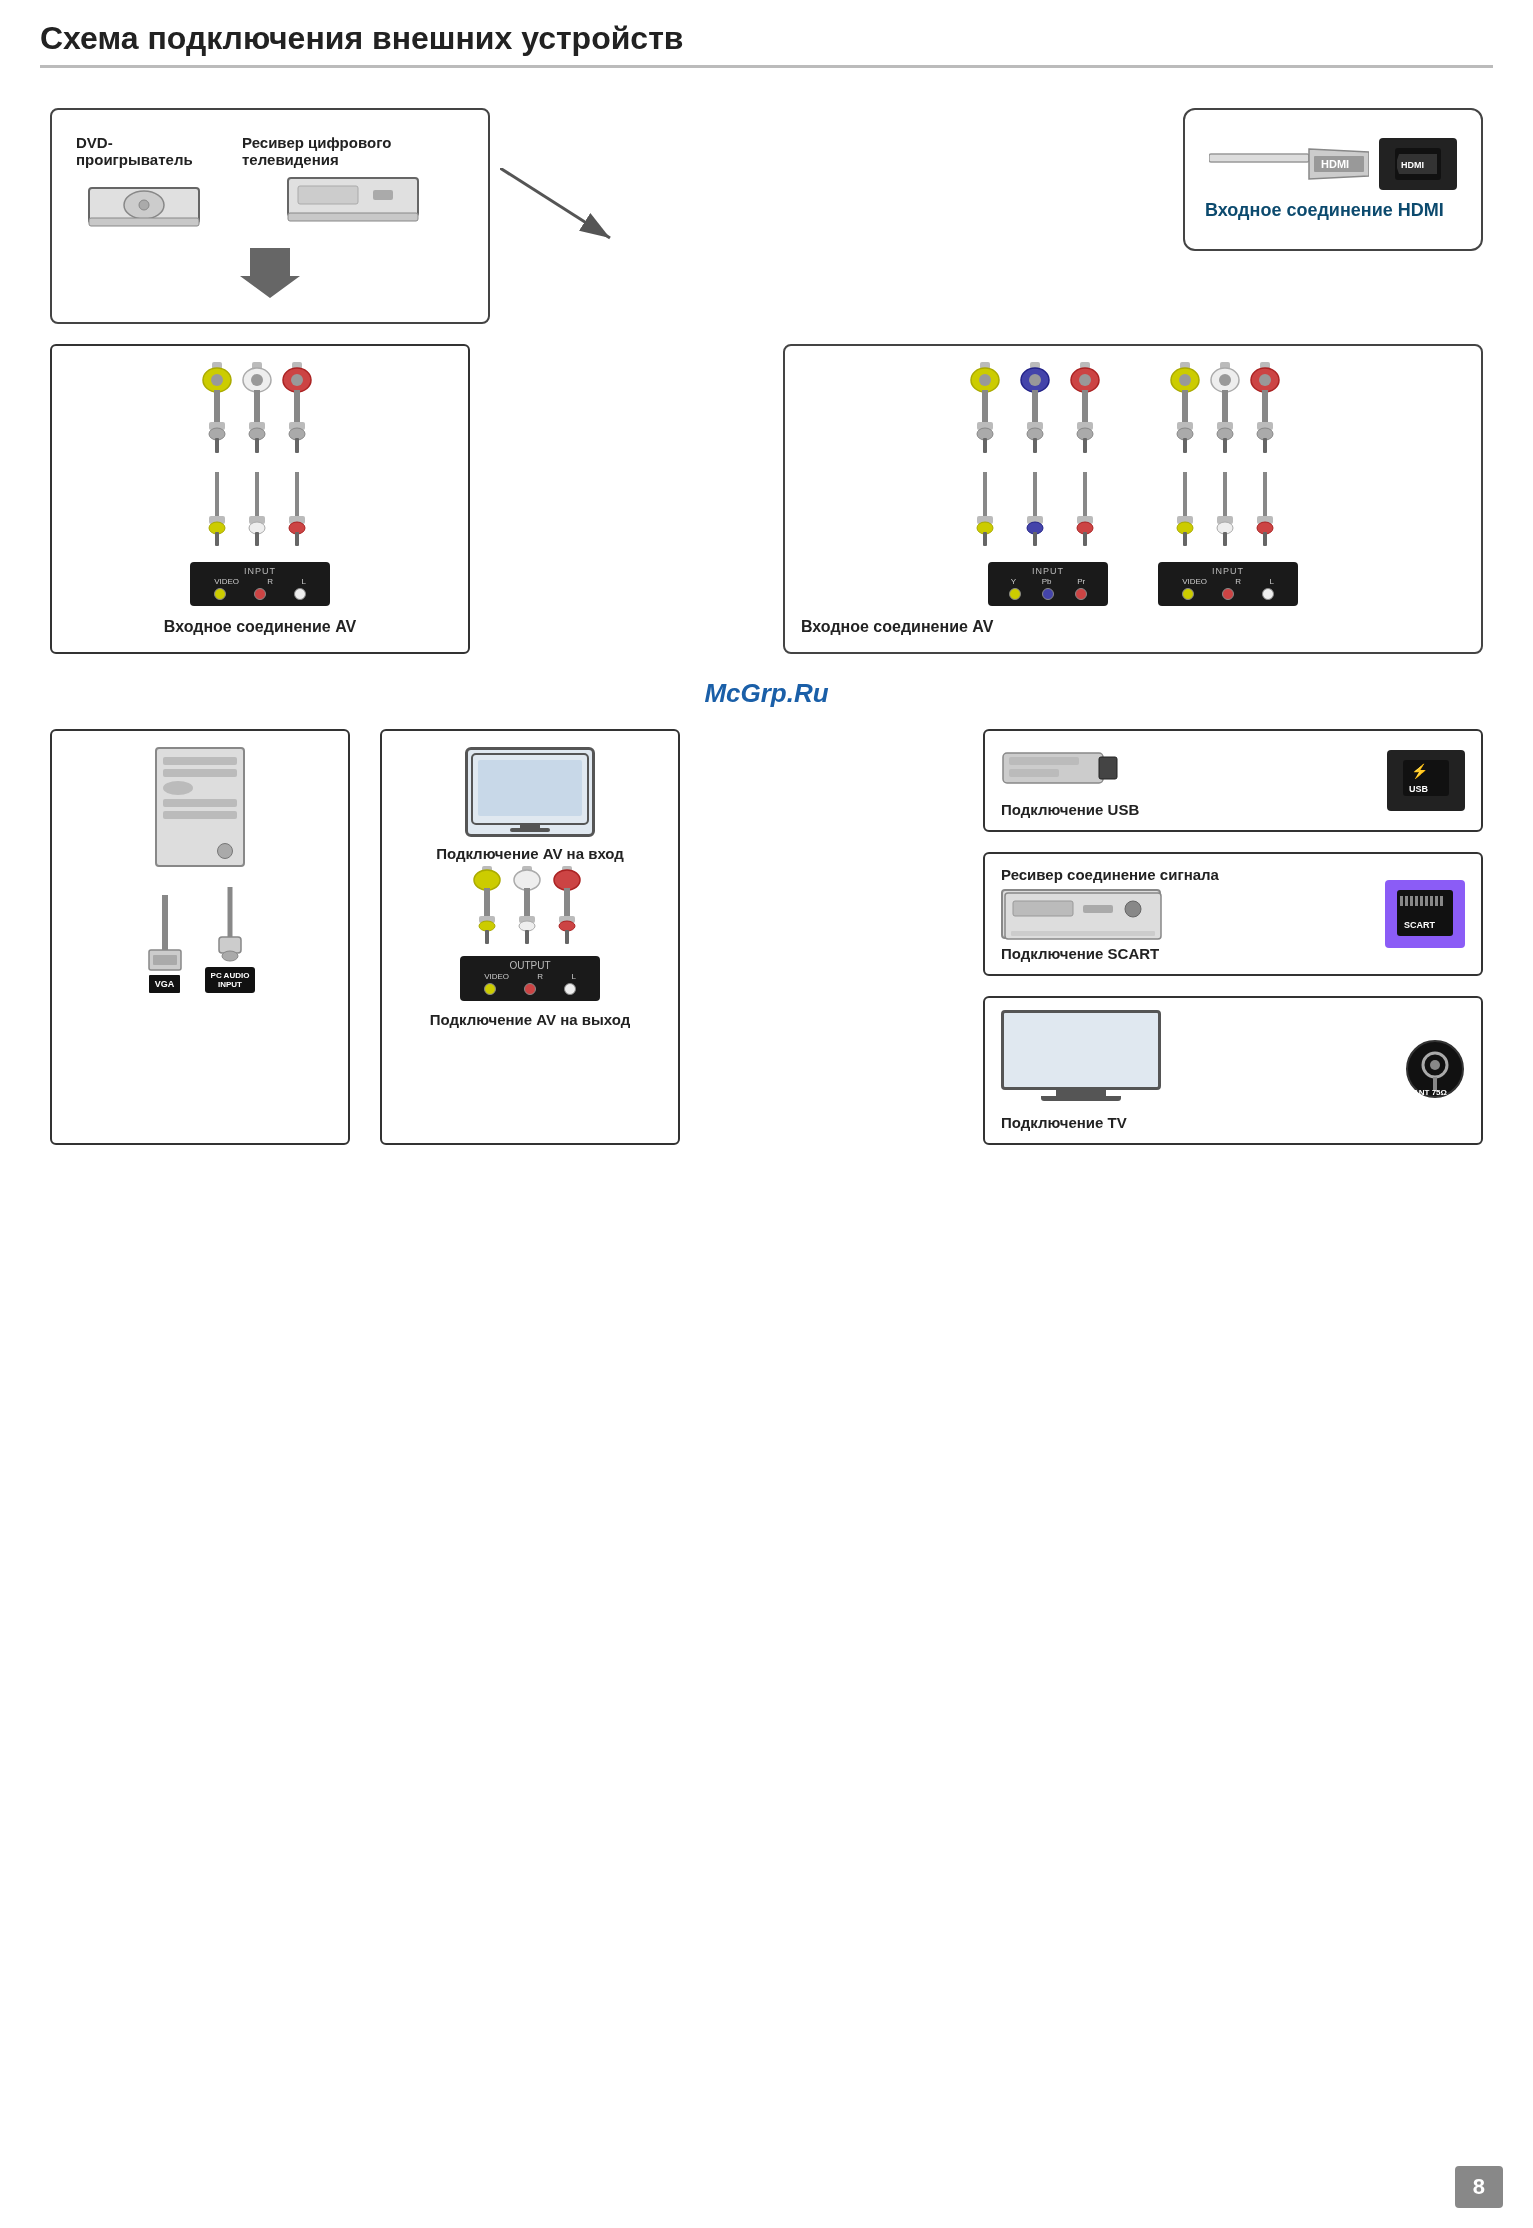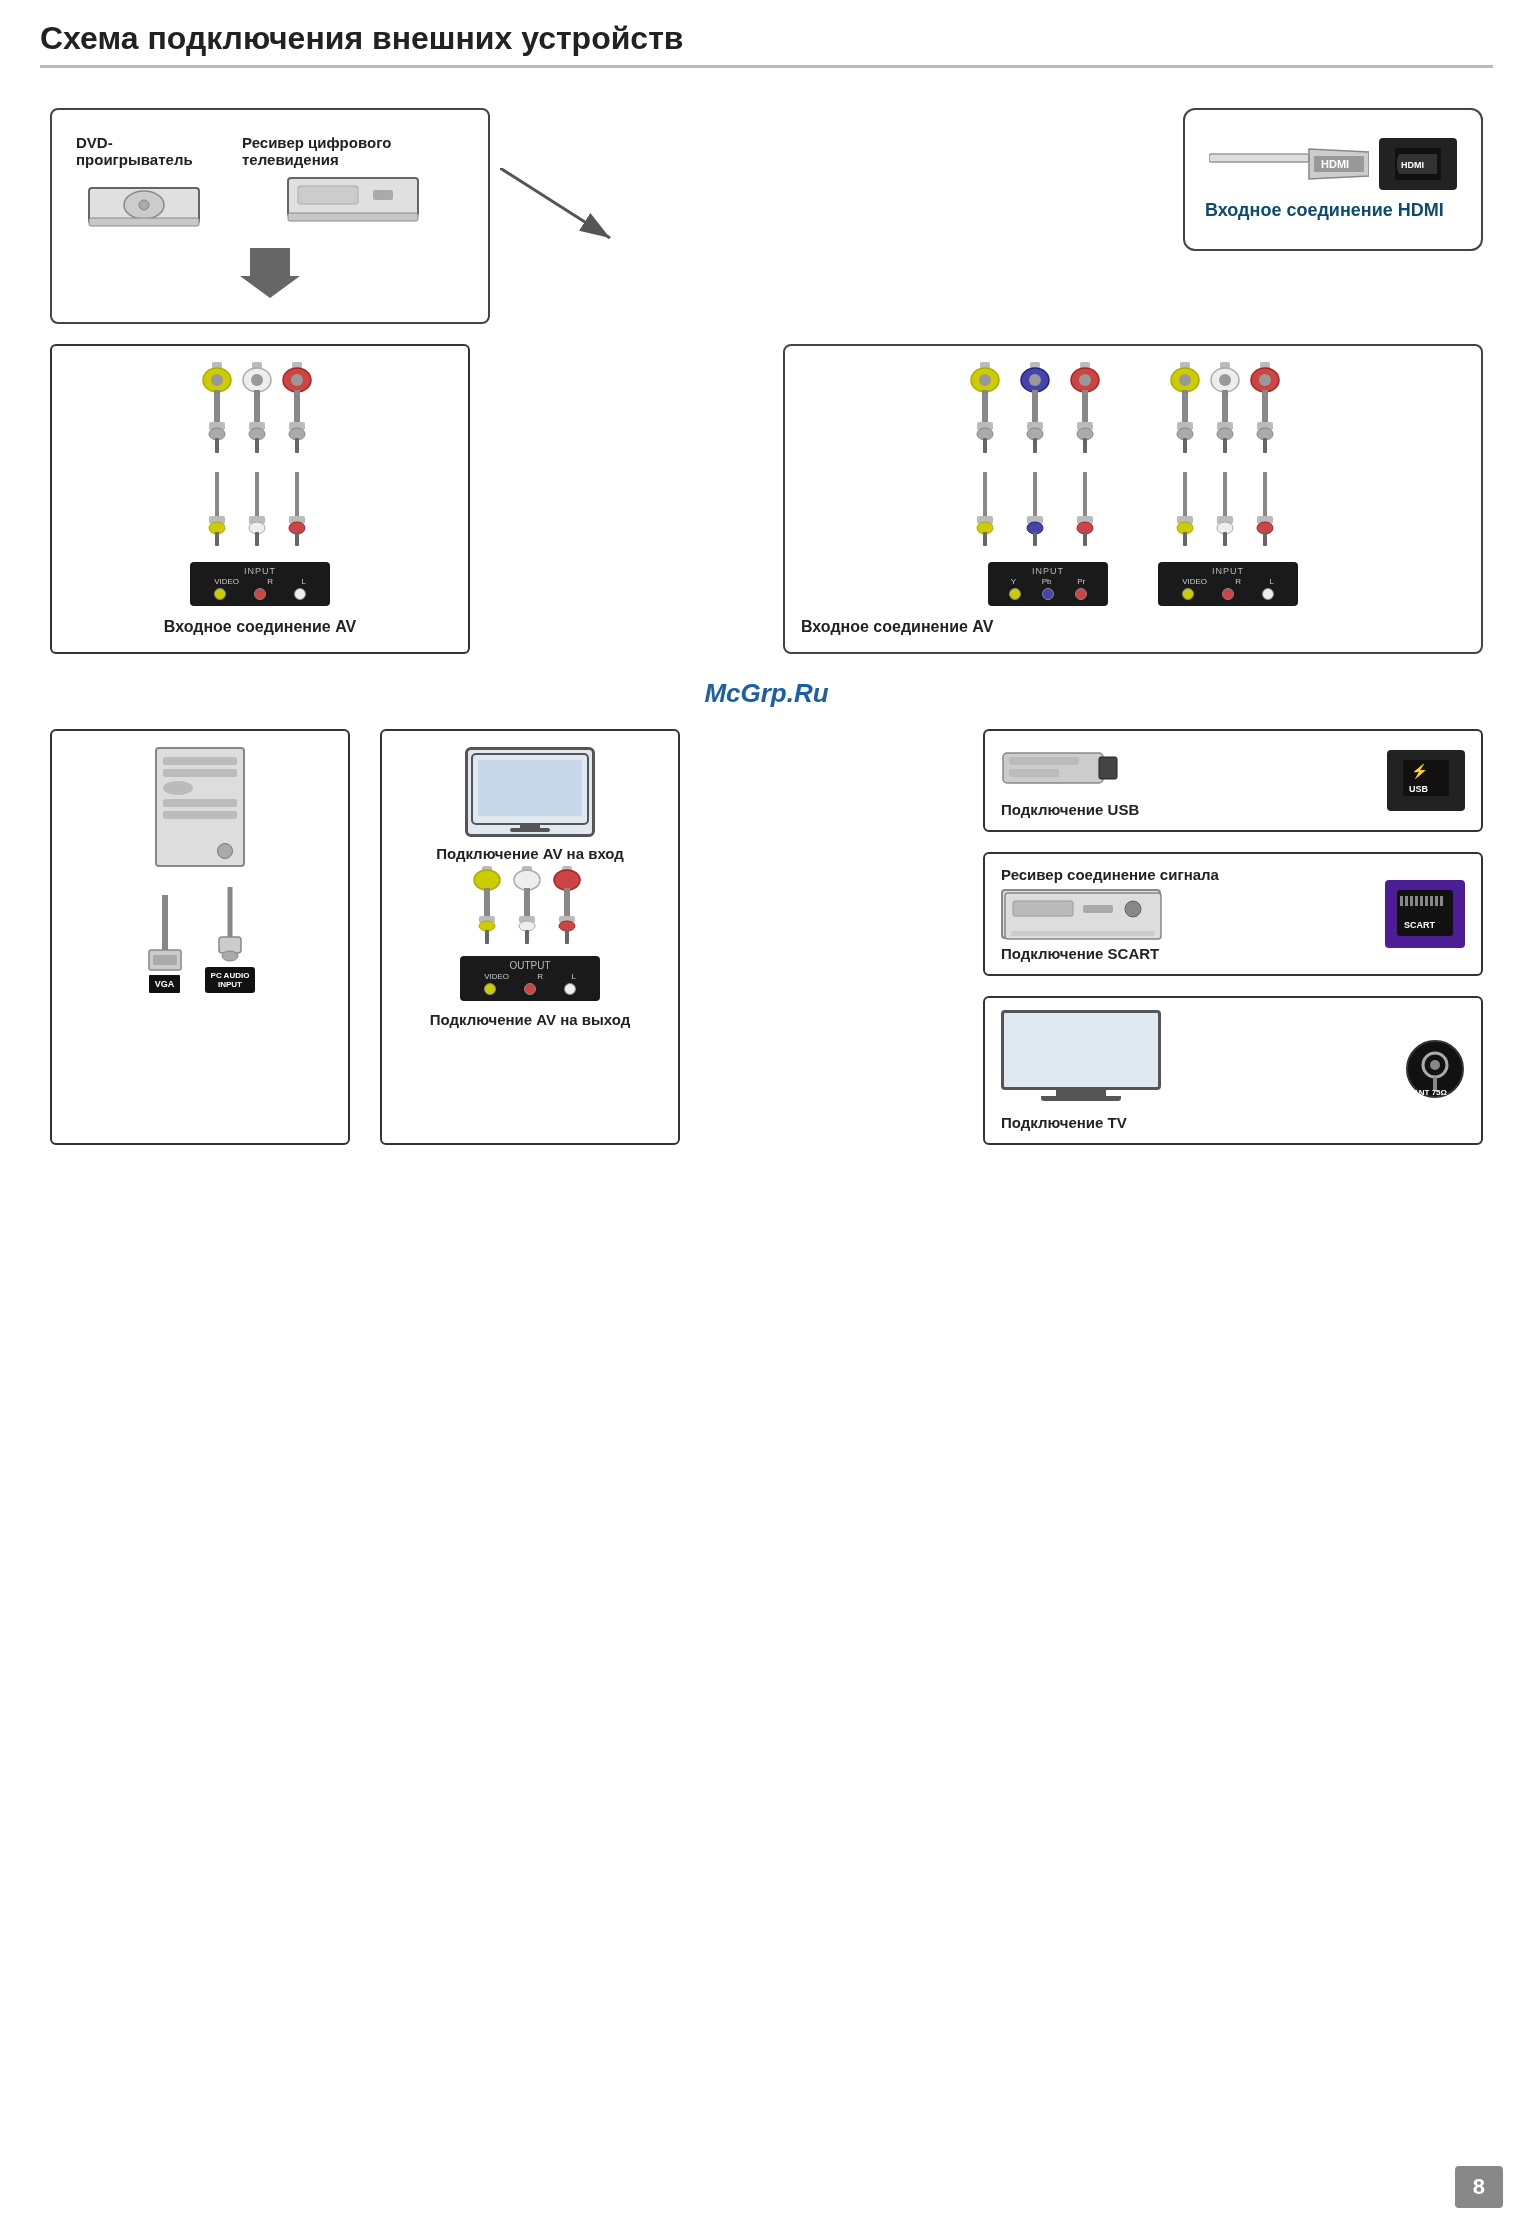--- a/index.html
+++ b/index.html
@@ -140,21 +140,21 @@
     .usb-icon-black {
       background: #222;
       color: #fff;
       padding: 8px 14px;
       border-radius: 4px;
       font-size: 18px;
       font-weight: bold;
     }
 
     .scart-icon-black {
-      background: #4c1d95;
+      background: #8b5cf6;
       color: #fff;
       padding: 8px 10px;
       border-radius: 4px;
       font-size: 11px;
       font-weight: bold;
       text-align: center;
     }
 
     .page-num {
       position: absolute;

